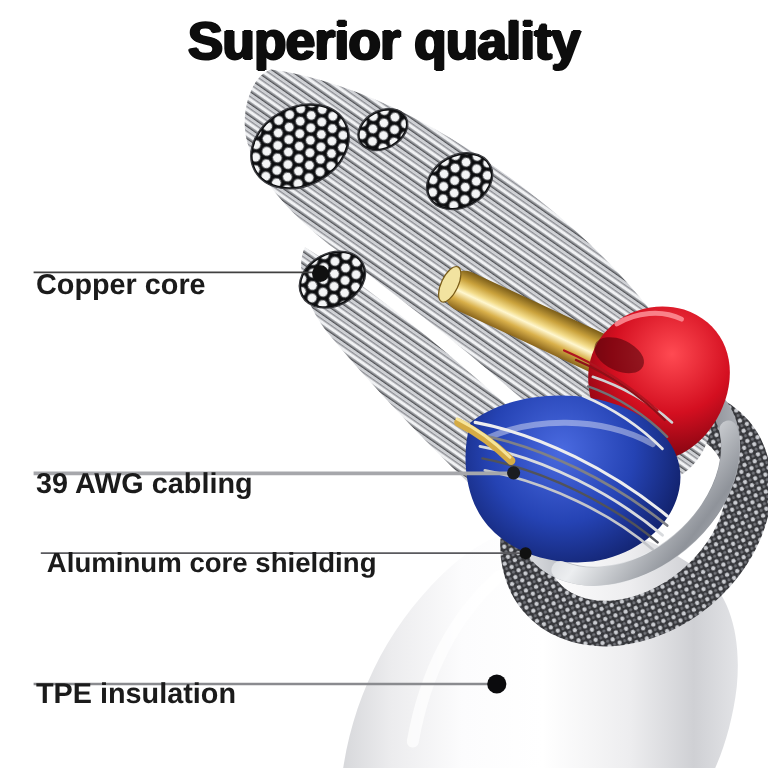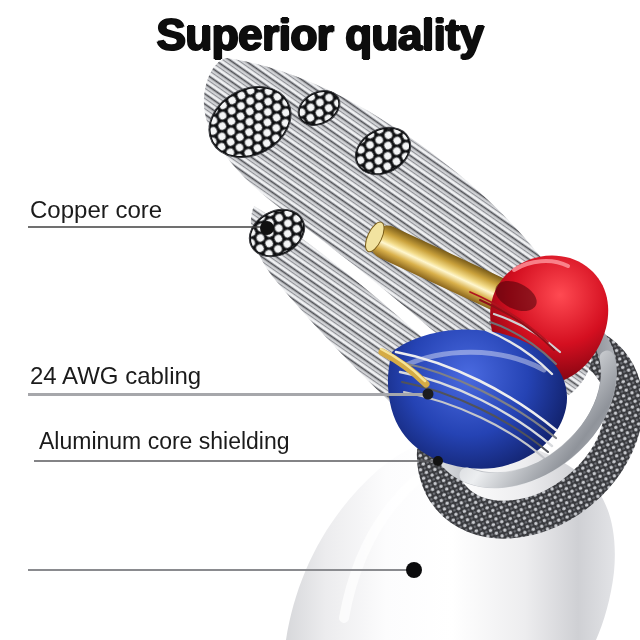--- a/index.html
+++ b/index.html
@@ -10,22 +10,23 @@
   }
   .stage{position:absolute;inset:0;width:640px;height:640px;}
   svg.illustration{position:absolute;left:0;top:0;}
   .page-title{
     position:absolute;left:0;top:10px;width:640px;
     text-align:center;
     font-size:44px;font-weight:700;letter-spacing:-0.5px;color:#0d0d0d;
     text-shadow:1.2px 0 #0d0d0d,-1.2px 0 #0d0d0d,0 1px #0d0d0d,0 -1px #0d0d0d;
   }
   .callout-label{
-    position:absolute;font-size:24px;font-weight:400;color:#1b1b1b;
+    position:absolute;font-size:24px;font-weight:700;color:#1b1b1b;
     white-space:nowrap;
+    margin-top:28px;
   }
   .lbl-copper{left:30px;top:196px;}
   .lbl-awg{left:30px;top:362px;}
   .lbl-foil{left:39px;top:428px;font-size:23px;}
   .lbl-tpe{left:30px;top:537px;}
 </style>
 </head>
 <body>
 
 <div class="stage">
@@ -155,16 +156,17 @@
       <circle cx="438" cy="461" r="5" fill="#111111"></circle>
 
       <line x1="28" y1="570" x2="407" y2="570" stroke="#8a8b8f" stroke-width="2.2"></line>
       <circle cx="414" cy="570" r="8" fill="#0b0b0d"></circle>
     </g>
   </svg>
 
   <div class="page-title">Superior quality</div>
 
   <div class="callout-label lbl-copper">Copper core</div>
-  <div class="callout-label lbl-awg">24 AWG cabling</div>
+  <div class="callout-label lbl-awg">39 AWG cabling</div>
   <div class="callout-label lbl-foil">Aluminum core shielding</div>
+  <div class="callout-label lbl-tpe">TPE insulation</div>
 
 </div>
 
 </body></html>

